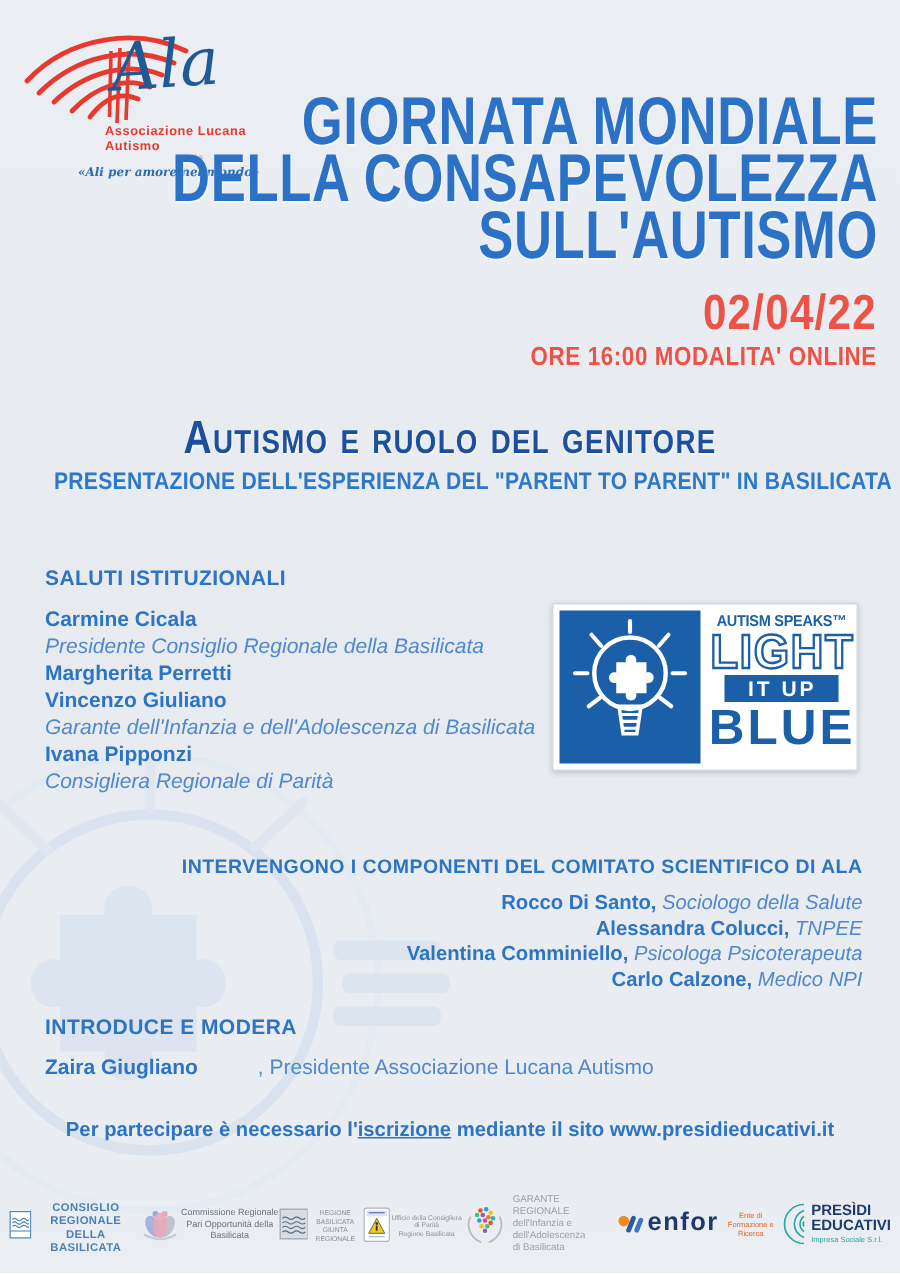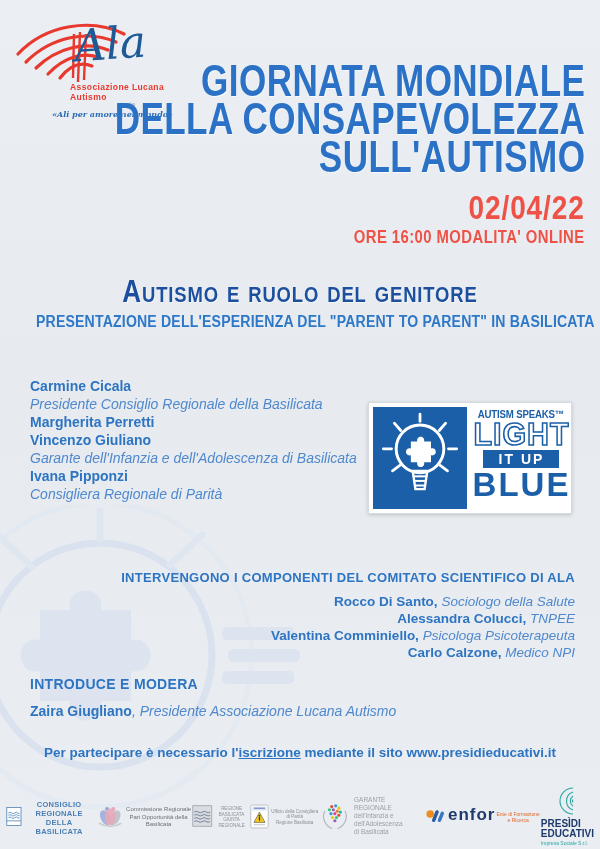--- a/index.html
+++ b/index.html
@@ -64,39 +64,39 @@
   .intervengono{right:25px;top:570px;text-align:right;width:560px;}
   .intervengono .section-head{font-size:13px;margin-bottom:8px;}
   .sci-row{font-size:13.5px;line-height:17px;}
   .sci-name{font-weight:bold;color:var(--text_blue,#2d74c2);}
   .sci-role{font-style:italic;color:var(--role_blue,#4f88cd);}
 
   
   .introduce{left:30px;top:676px;}
   .introduce-line{margin-top:11px;font-size:14px;}
   .introduce-name{font-weight:bold;color:var(--text_blue,#2d74c2);}
-  .introduce-role{font-style:italic;color:var(--role_blue,#4f88cd);}
+  .introduce-role{color:var(--role_blue,#4f88cd);margin-left:40px;}
 
   
   .participate{left:0;right:0;top:745px;text-align:center;font-size:13.5px;font-weight:bold;
     color:var(--text_blue,#2d74c2);}
   .participate .link{text-decoration:underline;cursor:pointer;}
 
   
   .footer{position:absolute;left:0;right:0;bottom:2px;height:62px;display:flex;align-items:center;
     justify-content:space-around;padding:0 6px;z-index:1;}
   .flogo{display:flex;flex-direction:row;align-items:center;text-align:center;}
   .cap-blue{font-size:7.5px;font-weight:bold;color:#4a7fb5;line-height:9px;letter-spacing:.3px;margin-top:3px;}
   .cap-gray{font-size:6px;color:#6a7078;line-height:7.5px;margin-top:3px;}
   .cap-tiny{font-size:4.5px;color:#8a9099;line-height:5.5px;margin-top:2px;}
   .garante-item{flex-direction:row;gap:4px;align-items:center;}
   .cap-garante{font-size:6.5px;color:#9aa0a8;line-height:8px;text-align:left;}
   .enfor-word{font-size:17px;font-weight:bold;color:#1d3a6b;line-height:15px;letter-spacing:1px;margin-top:-4px;}
   .cap-enfor{font-size:5px;color:#e2662a;margin-top:1px;}
-  .presidi-item{flex-direction:column;gap:3px;align-items:center;}
+  .presidi-item{flex-direction:row;gap:3px;align-items:center;}
   .presidi-words{font-size:10px;font-weight:bold;color:#1d3a6b;line-height:10px;text-align:left;}
   .cap-presidi{font-size:5px;color:#2aa6a0;margin-top:1px;text-align:left;}
 </style>
 </head>
 <body>
 
 <div class="poster">
 
   <svg class="watermark" width="420" height="344" viewBox="0 0 420 344">
     <circle cx="130" cy="150" r="112" fill="none" stroke="#d5dfee" stroke-width="7"></circle>
@@ -147,20 +147,21 @@
     <div class="date-text">02/04/22</div>
     <div class="mode-text">ORE 16:00 MODALITA' ONLINE</div>
   </div>
 
   <div class="layer event-head">
     <div class="event-title">Autismo e ruolo del genitore</div>
     <div class="event-subtitle">PRESENTAZIONE DELL'ESPERIENZA DEL "PARENT TO PARENT" IN BASILICATA</div>
   </div>
 
   <div class="layer saluti">
+    <div class="section-head">SALUTI ISTITUZIONALI</div>
     <div>
       <div class="person-name">Carmine Cicala</div>
       <div class="person-role">Presidente Consiglio Regionale della Basilicata</div>
     </div>
     <div>
       <div class="person-name">Margherita Perretti</div>
     </div>
     <div>
       <div class="person-name">Vincenzo Giuliano</div>
       <div class="person-role">Garante dell'Infanzia e dell'Adolescenza di Basilicata</div>

